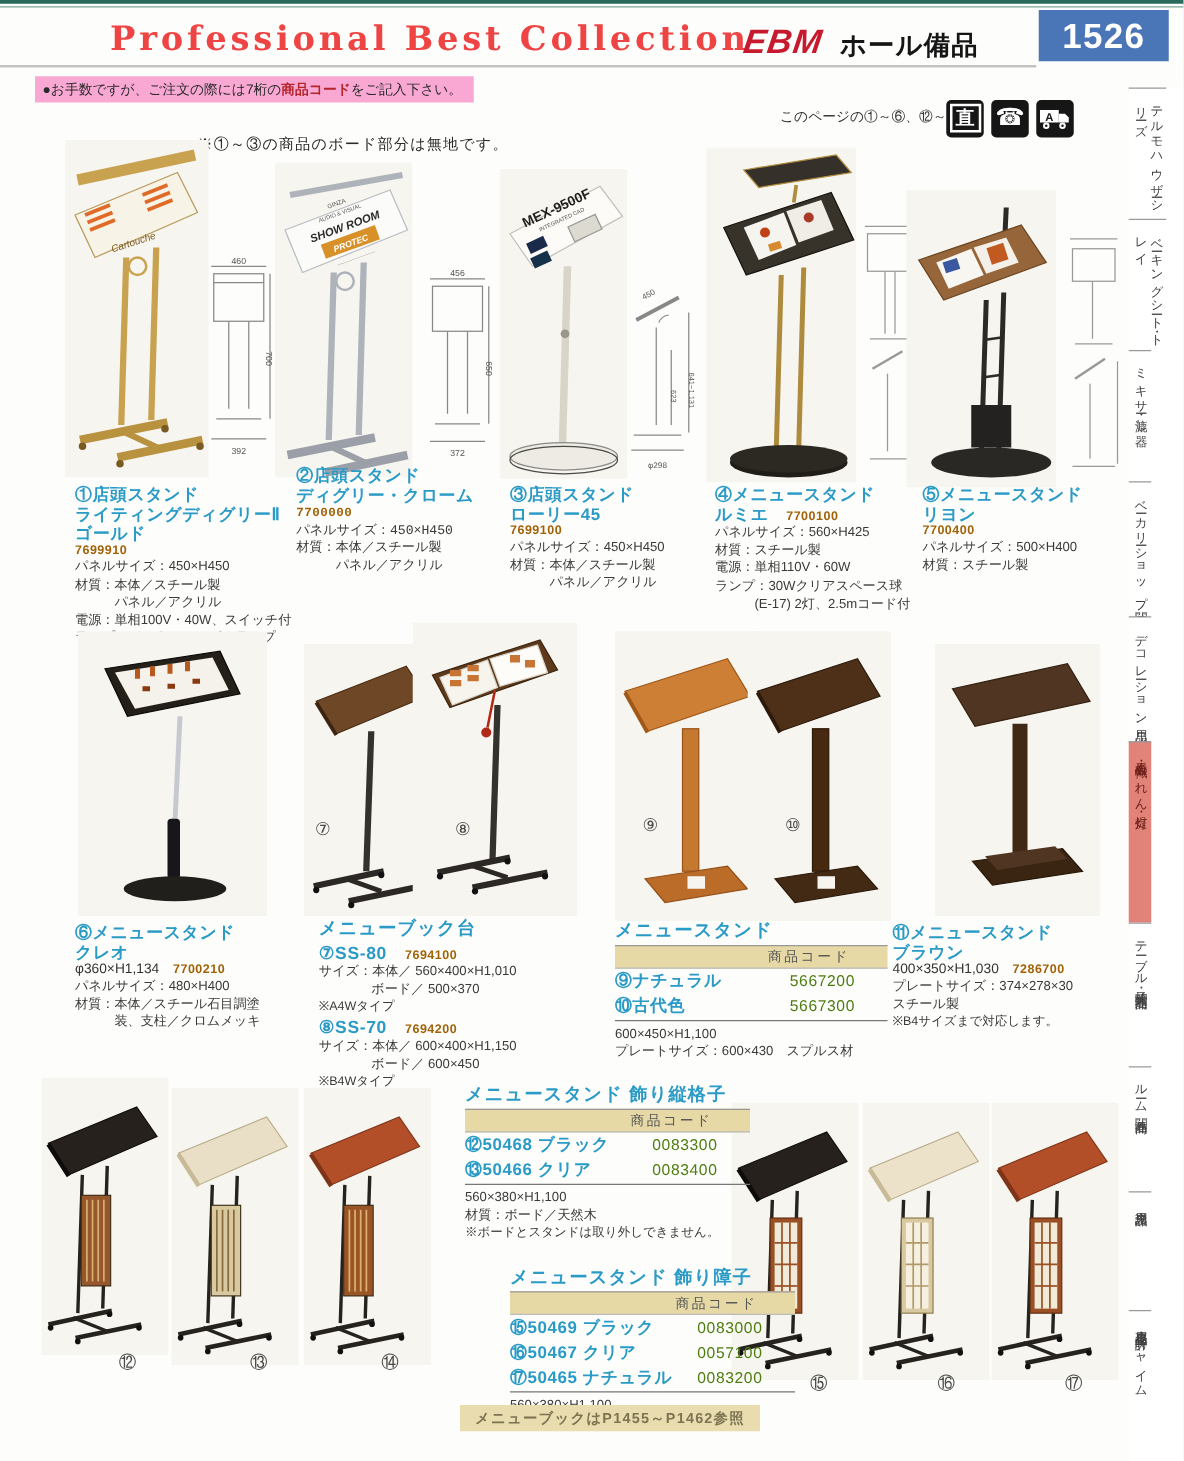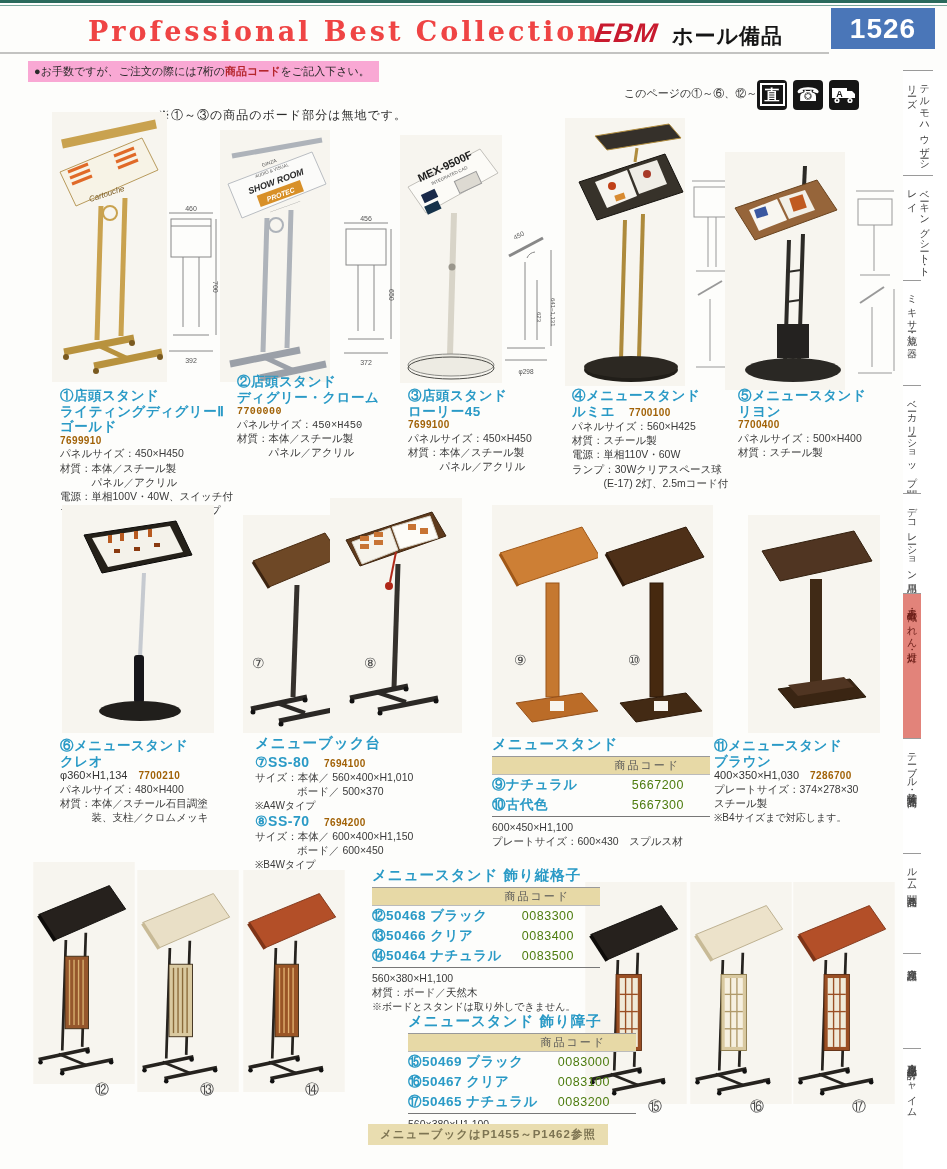--- a/index.html
+++ b/index.html
@@ -581,40 +581,36 @@
     <div class="t-title">メニュースタンド 飾り縦格子</div>
     <div class="t-head">商品コード</div>
     <div class="t-row">
         <span class="t-name"><span>⑫</span><span>50468 ブラック</span></span>
         <span class="t-code">0083300</span>
       </div>
     <div class="t-row">
         <span class="t-name"><span>⑬</span><span>50466 クリア</span></span>
         <span class="t-code">0083400</span>
       </div>
-    <div class="t-row">
-        <span class="t-name"><span>⑭</span><span>50464 ナチュラル</span></span>
-        <span class="t-code">0083500</span>
-      </div>
     <div class="t-bottom"></div>
     <div class="t-foot">560×380×H1,100</div>
     <div class="t-foot" style="margin-top:0;">材質：ボード／天然木</div>
     <div class="snote">※ボードとスタンドは取り外しできません。</div>
   </div>
 
   <div class="abs ptable" style="left:408px;top:1012px;width:228px;">
     <div class="t-title">メニュースタンド 飾り障子</div>
     <div class="t-head">商品コード</div>
     <div class="t-row">
         <span class="t-name"><span>⑮</span><span>50469 ブラック</span></span>
         <span class="t-code">0083000</span>
       </div>
     <div class="t-row">
         <span class="t-name"><span>⑯</span><span>50467 クリア</span></span>
-        <span class="t-code">0083100</span>
+        <span class="t-code">0057100</span>
       </div>
     <div class="t-row">
         <span class="t-name"><span>⑰</span><span>50465 ナチュラル</span></span>
         <span class="t-code">0083200</span>
       </div>
     <div class="t-bottom"></div>
     <div class="t-foot">560×380×H1,100</div>
     <div class="t-foot" style="margin-top:0;">材質：ボード／天然木</div>
   </div>
 

